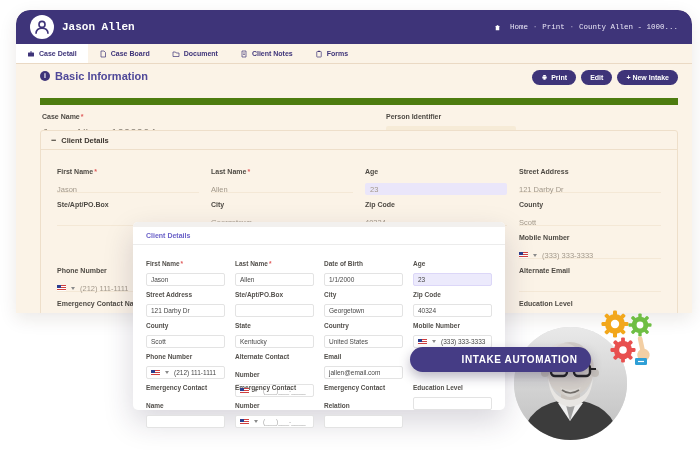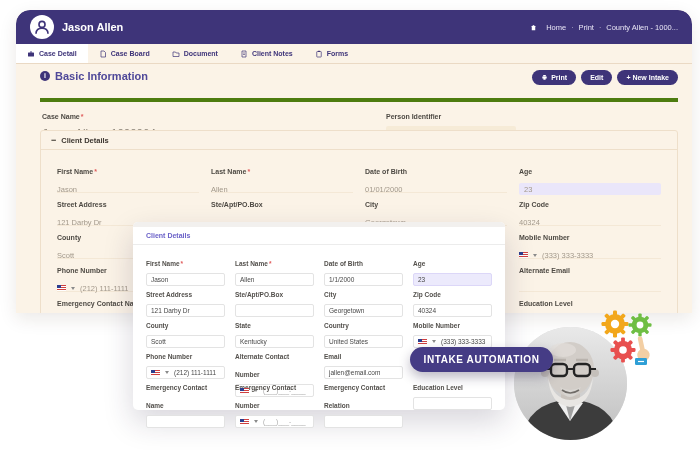--- a/index.html
+++ b/index.html
@@ -5,40 +5,40 @@
   html,body{margin:0;padding:0;background:#fff;}
   .stage{position:relative;width:700px;height:450px;background:#ffffff;
          font-family:"Liberation Sans",sans-serif;overflow:hidden;}
 
   
   .app{position:absolute;left:16px;top:10px;width:676px;height:303px;
        background:#fbf3e7;border-radius:14px 14px 0 0;overflow:hidden;
        box-shadow:0 6px 18px rgba(60,40,20,.10);}
   .appbar{position:absolute;left:0;top:0;right:0;height:34px;background:#3e3479;
           border-radius:14px 14px 0 0;display:flex;align-items:center;
-          padding:0 14px;box-sizing:border-box;}
+          padding:0 14px;box-sizing:border-box;font-family:Liberation Mono, monospace;}
   .avatar{width:24px;height:24px;border-radius:50%;background:#fff;
           display:flex;align-items:center;justify-content:center;flex:0 0 auto;}
   .username{color:#fff;font-size:11px;font-weight:bold;margin-left:8px;}
   .crumbs{margin-left:auto;display:flex;align-items:center;gap:5px;
           color:#e9e6f6;font-size:7.5px;}
   .crumb{display:flex;align-items:center;gap:9px;cursor:pointer;}
   .crumb-sep{opacity:.65;font-size:7px;}
 
   
   .tabbar{position:absolute;left:0;top:34px;right:0;height:19px;display:flex;
           border-bottom:1px solid #ead9c4;background:#fbf3e7;}
   .tab{display:flex;align-items:center;gap:4px;padding:0 11px;font-size:7px;
        font-weight:bold;color:#3e3479;cursor:pointer;}
   .tab.active{background:#ffffff;}
   .tab svg{display:block;}
 
   
   .section-head{position:absolute;left:24px;right:14px;top:60px;height:28px;
-                border-bottom:4px solid #4d7c0f;display:flex;align-items:flex-start;
+                border-bottom:7px solid #4d7c0f;display:flex;align-items:flex-start;
                 justify-content:space-between;}
   .bi-title{display:flex;align-items:center;gap:5px;color:#4f4899;
             font-size:11px;font-weight:bold;}
   .info-dot{width:10px;height:10px;border-radius:50%;background:#3e3479;color:#fff;
             font-size:7px;line-height:10px;text-align:center;font-weight:bold;}
   .head-buttons{display:flex;gap:5px;}
   .pill-btn{height:15px;padding:0 9px;border-radius:8px;background:#3e3479;color:#fff;
             font-size:7px;font-weight:bold;display:flex;align-items:center;gap:3px;
             border:none;cursor:pointer;}
 
@@ -86,21 +86,21 @@
   .minput{margin-top:3px;height:11px;border:1px solid #e3e3e3;border-radius:2px;
           font-size:6.5px;color:#474747;display:flex;align-items:center;padding:0 4px;
           background:#fff;gap:3px;}
   .minput.hl{background:#eceafc;border-color:#dcd7f8;}
   .minput .ph{color:#a9a9a9;}
 
   
   .intake-pill{position:absolute;left:410px;top:347px;width:143px;height:25px;border-radius:13px;
                background:#453c85;color:#fff;font-size:10px;font-weight:bold;letter-spacing:.6px;
                display:flex;align-items:center;justify-content:center;z-index:30;
-               box-shadow:0 5px 12px rgba(30,20,60,.30);cursor:pointer;}
+               box-shadow:0 5px 12px rgba(30,20,60,.30);cursor:pointer;padding-left:38px;}
   .photo{position:absolute;left:514px;top:327px;width:113px;height:113px;border-radius:50%;
          overflow:hidden;z-index:10;background:#d9d9d9;}
   .gears{position:absolute;left:599px;top:308px;z-index:20;}
 </style>
 </head>
 <body>
 
 <div class="stage">
 
   <div class="app">
@@ -206,24 +206,20 @@
       </div>
       <div class="bg-grid">
 
         <div class="bgcell">
           <span class="flabel"><span>First Name</span><span class="req">*</span></span>
           <div class="bgval">Jason</div>
         </div>
         <div class="bgcell">
           <span class="flabel"><span>Last Name</span><span class="req">*</span></span>
           <div class="bgval">Allen</div>
-        </div>
-        <div class="bgcell">
-          <span class="flabel">Date of Birth</span>
-          <div class="bgval">01/01/2000</div>
         </div>
         <div class="bgcell">
           <span class="flabel">Age</span>
           <div class="bgval hl">23</div>
         </div>
 
         <div class="bgcell">
           <span class="flabel">Street Address</span>
           <div class="bgval">121 Darby Dr</div>
         </div>

